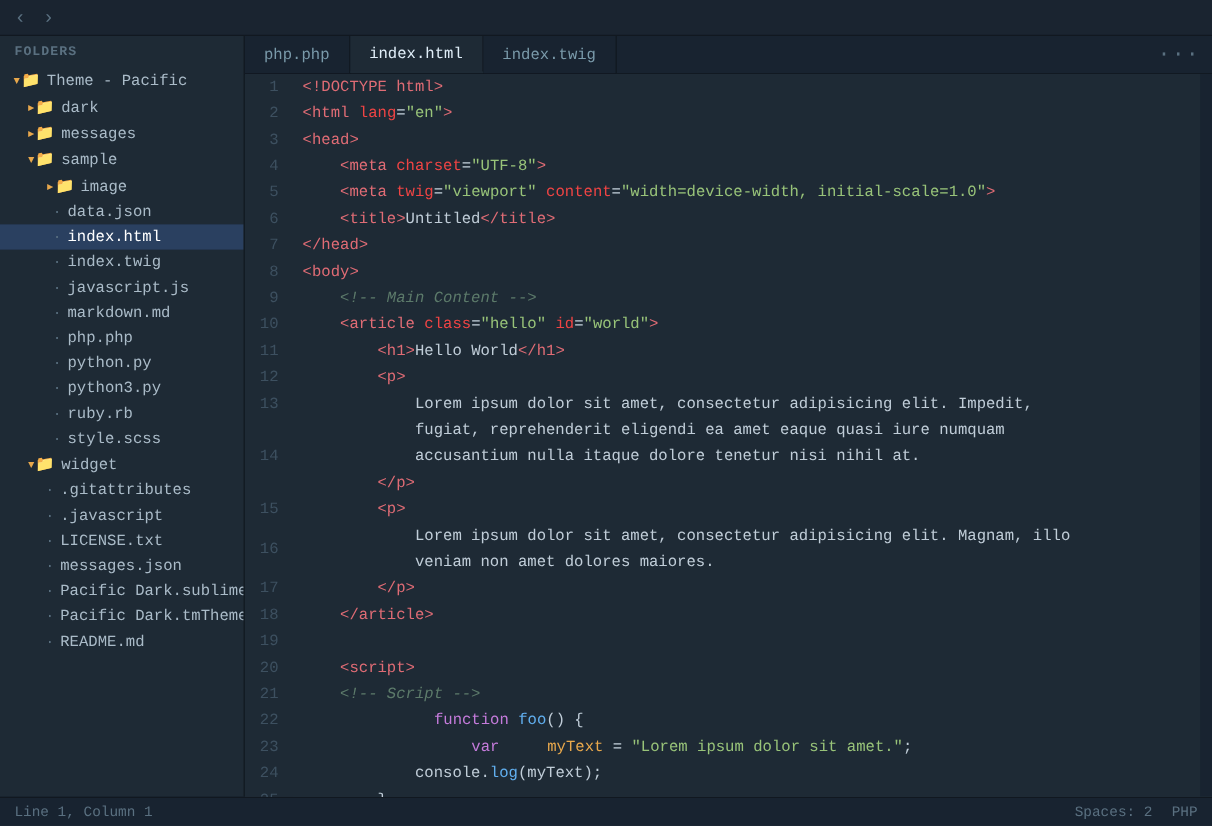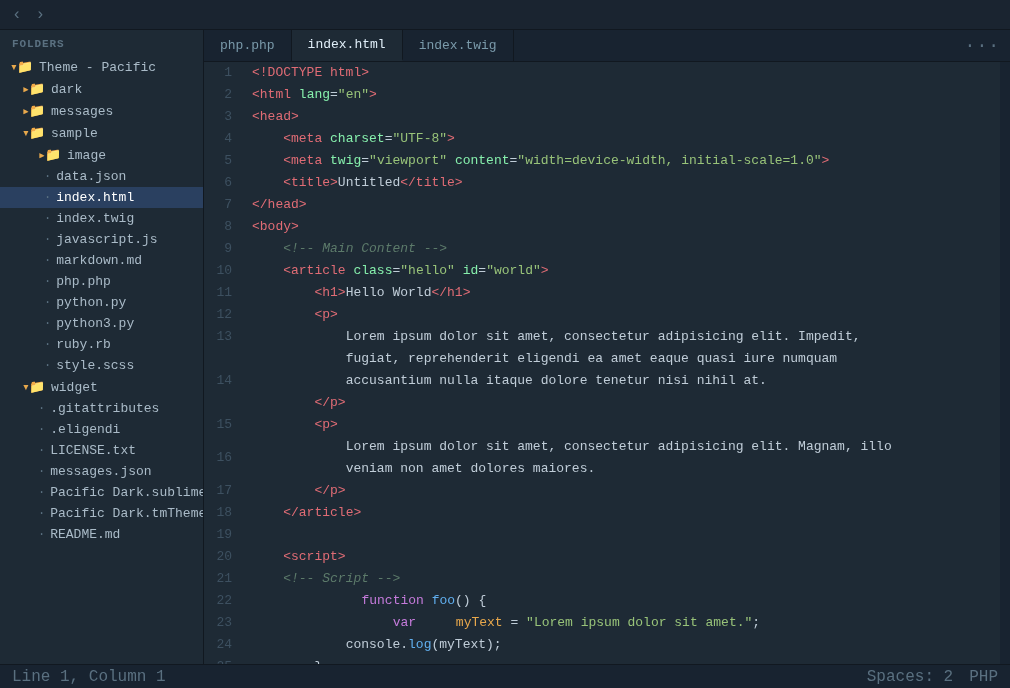--- a/index.html
+++ b/index.html
@@ -139,21 +139,21 @@
       padding: 0 0 0 8px;
       overflow-x: auto;
     }
     .code-line {
       line-height: 22px;
       white-space: pre;
       font-size: 13px;
     }
     
     .tag { color: #e06c75; }
-    .attr-name { color: #86efac; }
+    .attr-name { color: #ef4444; }
     .attr-val { color: #98c379; }
     .comment { color: #5c7a6a; font-style: italic; }
     .text-content { color: #c0cdd8; }
     .keyword { color: #c57bdb; margin-left: 47px; }
     .fn-name { color: #61afef; }
     .var-name { color: #e8a84c; margin-left: 32px; }
     .string { color: #98c379; }
     .plain { color: #c0cdd8; }
     
     .editor-content::-webkit-scrollbar { width: 8px; }
@@ -162,21 +162,21 @@
     .sidebar::-webkit-scrollbar { width: 5px; }
     .sidebar::-webkit-scrollbar-track { background: #1e2a35; }
     .sidebar::-webkit-scrollbar-thumb { background: #2d4050; }
     
     .status-bar {
       background: #182330;
       height: 24px;
       display: flex;
       align-items: center;
       padding: 0 12px;
-      font-size: 16px;
+      font-size: 12px;
       color: #5a7080;
       border-top: 1px solid #111820;
       flex-shrink: 0;
       justify-content: space-between;
     }
     .status-right { display: flex; gap: 16px; }
     
     .editor-scrolltrack {
       width: 10px;
       background: #182330;
@@ -276,21 +276,21 @@
       <span class="item-label">widget</span>
     </div>
 
     <div class="tree-item" style="padding-left:38px;">
       <span class="file-icon">·</span>
       <span class="item-label">.gitattributes</span>
     </div>
 
     <div class="tree-item" style="padding-left:38px;">
       <span class="file-icon">·</span>
-      <span class="item-label">.eligendi</span>
+      <span class="item-label">.javascript</span>
     </div>
 
     <div class="tree-item" style="padding-left:38px;">
       <span class="file-icon">·</span>
       <span class="item-label">LICENSE.txt</span>
     </div>
 
     <div class="tree-item" style="padding-left:38px;">
       <span class="file-icon">·</span>
       <span class="item-label">messages.json</span>

